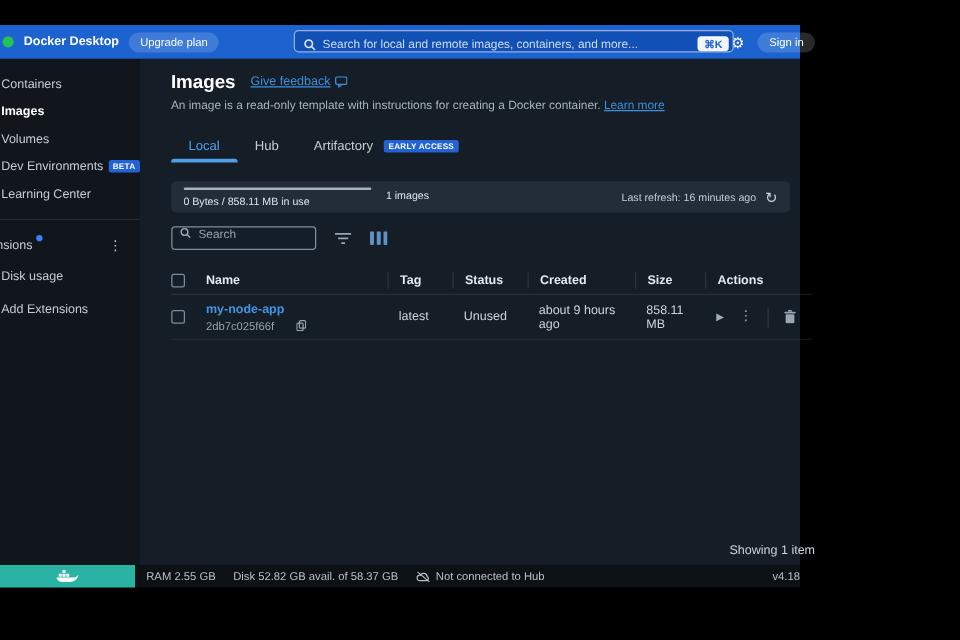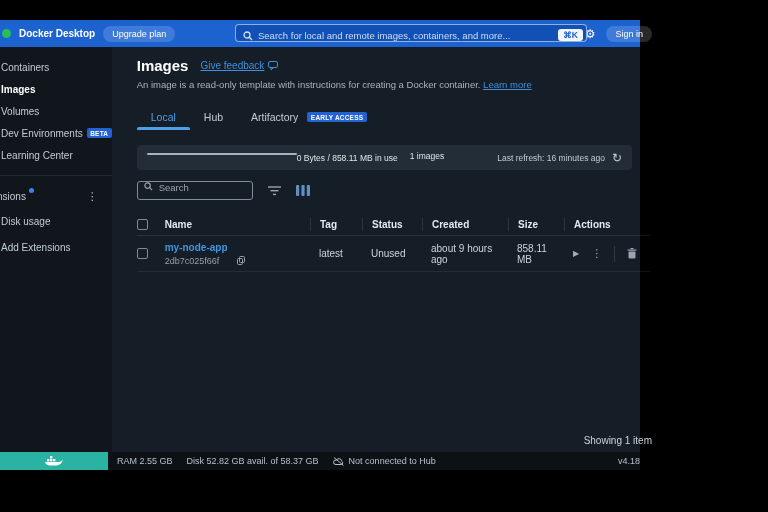--- a/index.html
+++ b/index.html
@@ -41,21 +41,21 @@
   .feedback-link { font-size:10px; color:#3f8fdf; text-decoration:underline; display:flex; align-items:center; gap:4px; cursor:pointer; }
   .desc { margin-top:5px; font-size:9.5px; color:#a9b3bc; }
   .desc a { color:#3f8fdf; text-decoration:underline; cursor:pointer; }
 
   .tabs { margin-top:17px; display:flex; }
   .tab { padding:4px 14px 7px; font-size:10.5px; color:#c3ccd4; position:relative; display:flex; align-items:center; gap:5px; cursor:pointer; }
   .tab.active { color:#4f9fe8; }
   .tab.active::after { content:""; position:absolute; left:0; right:0; bottom:0; height:3px; background:#4f9fe8; border-radius:2px 2px 0 0; }
 
   .usage-panel { margin-top:15px; margin-right:8px; background:#232d37; border-radius:4px; height:25px; display:flex; align-items:center; padding:0 10px; }
-  .usage-left { display:flex; justify-content:center; }
+  .usage-left { display:flex; flex-direction:column; justify-content:center; }
   .usage-bar { width:150px; height:2px; border-radius:1px; background:#a6b2bd; margin-bottom:4px; }
   .usage-text { font-size:8.5px; color:#dfe5ea; }
   .images-count { font-size:8.5px; color:#dfe5ea; margin-left:12px; align-self:flex-start; margin-top:6px; }
   .refresh-area { margin-left:auto; display:flex; align-items:center; gap:7px; font-size:8.5px; color:#c3ccd4; }
   .refresh-btn { background:none; border:none; color:#c6ced6; font-size:12px; cursor:pointer; line-height:1; }
 
   .toolbar { margin-top:11px; display:flex; align-items:center; gap:15px; }
   .search-box { width:116px; height:19px; border:1px solid #808e9a; border-radius:3px; display:flex; align-items:flex-start; padding:0 6px; gap:6px; color:#9aa5b0; }
   .search-box input { flex:1; min-width:0; background:transparent; border:none; outline:none; color:#dfe5ea; font-size:9.5px; font-family:"Liberation Sans",sans-serif; }
   .search-box input::placeholder { color:#9aa5b0; }

